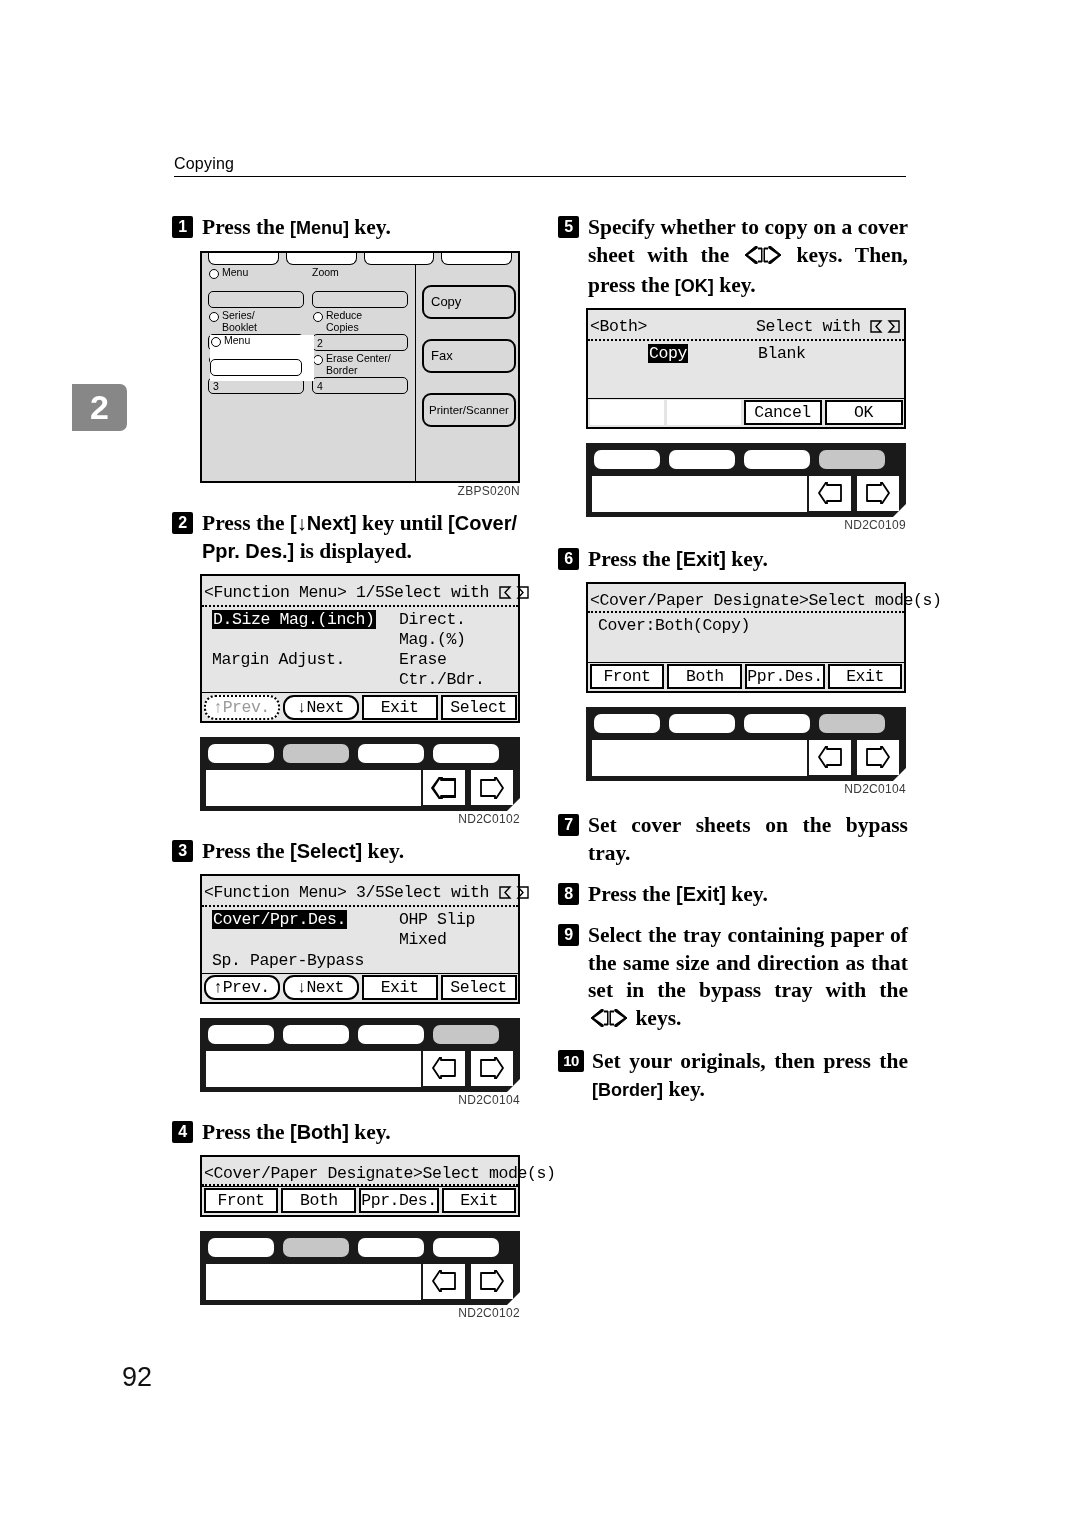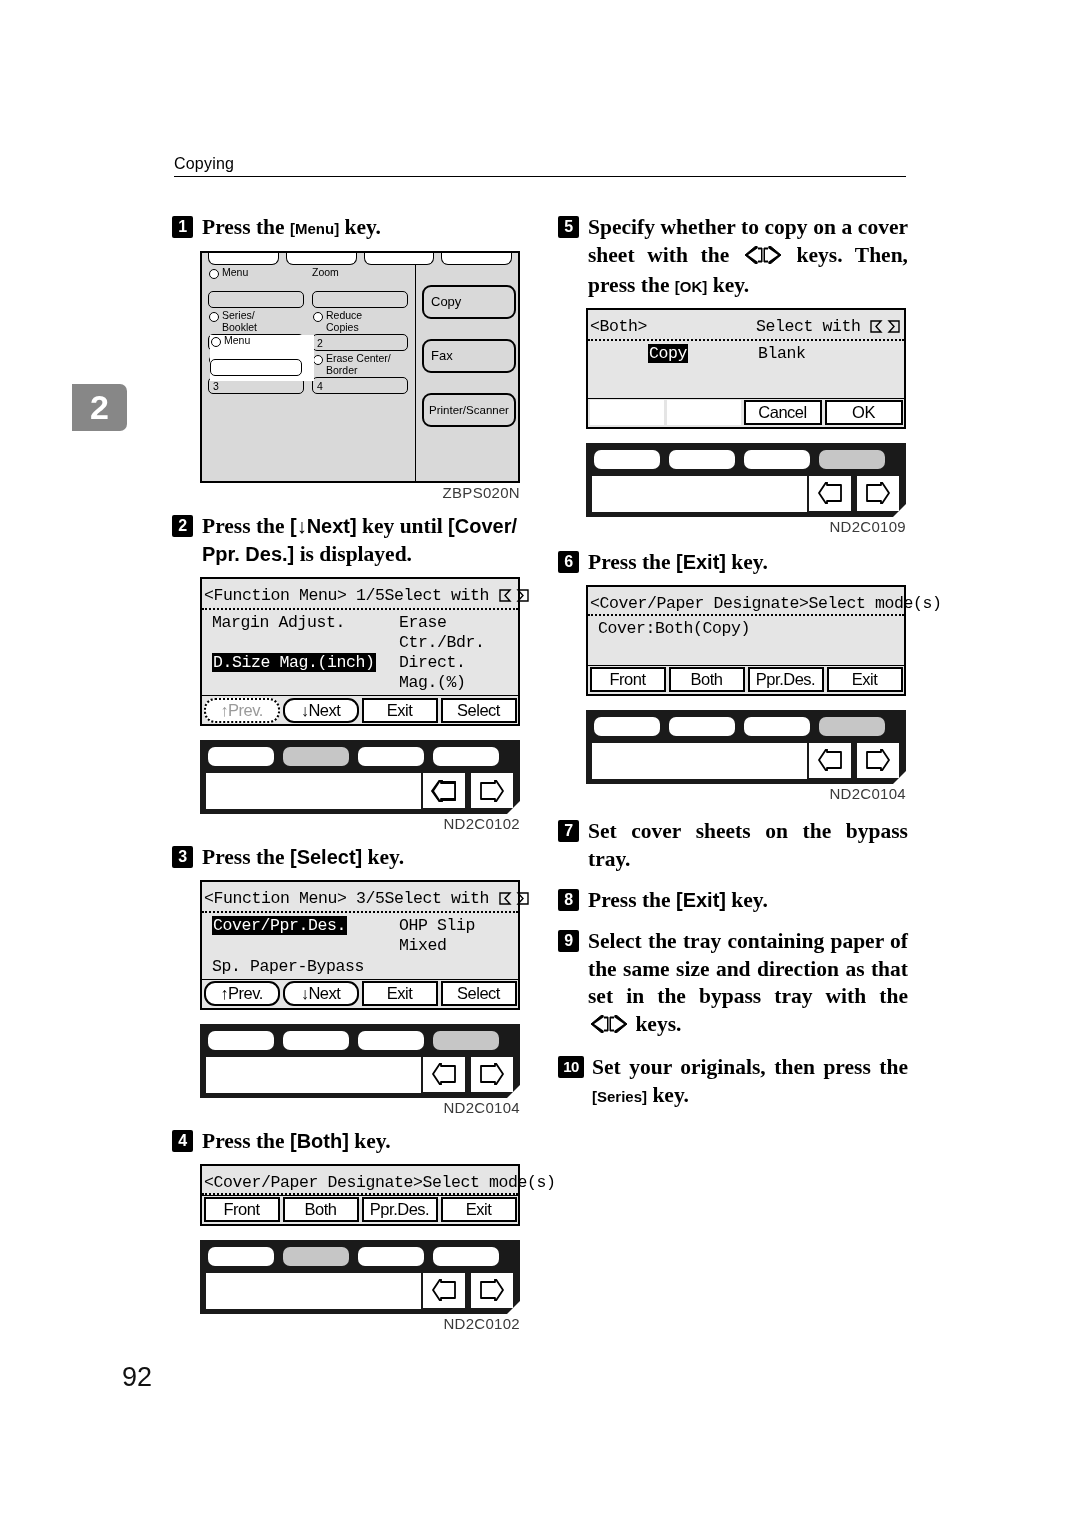--- a/index.html
+++ b/index.html
@@ -112,33 +112,33 @@
   .stepnum.wide { width: 26px; font-size: 15px; }
   
   .keyname {
     font-family: "Liberation Sans", sans-serif;
     font-weight: 700;
     font-size: 20px;
   }
   .hardkey {
     font-family: "Liberation Sans", sans-serif;
     font-weight: 700;
-    font-size: 15px;
+    font-size: 18px;
   }
   .arrowpair {
     display: inline-block;
     white-space: nowrap;
     vertical-align: -2px;
   }
 
   
   .fig { position: relative; }
   .figcode {
     font-family: "Liberation Sans", sans-serif;
-    font-size: 15px;
+    font-size: 12px;
     color: #3a3a3a;
     letter-spacing: .3px;
     text-align: right;
     margin-top: 1px;
   }
 
   
   .lcd {
     border: 2.2px solid #000;
     background: #e5e5e5;
@@ -179,21 +179,21 @@
     border-top: 1.6px solid #000;
     height: 28px;
   }
   .sk {
     flex: 1;
     border: 2.2px solid #000;
     margin: 1.5px 1.5px;
     display: flex;
     align-items: center;
     justify-content: center;
-    font-family: Liberation Sans, sans-serif;
+    font-family: Liberation Mono, monospace;
     font-size: 16.5px;
     letter-spacing: -0.5px;
     box-sizing: border-box;
     background: #fff;
   }
   .sk.rounded { border-radius: 11px; }
   .sk.dim {
     color: #9a9a9a;
     border-style: dotted;
     border-width: 2px;
@@ -468,26 +468,26 @@
               <span class="lcd-arrowglyphs">
                 <svg width="30" height="13" viewBox="0 0 30 13">
                     <path d="M11,1 H1 v11 h10 l-5,-5.5 z" fill="none" stroke="#000" stroke-width="1.4"></path>
                     <path d="M19,1 h10 v11 H19 l5,-5.5 z" fill="none" stroke="#000" stroke-width="1.4"></path>
                   </svg>
               </span>
             </span>
           </div>
           <div class="lcd-body">
             <div class="lcd-row">
+              <span class="lcd-col1"><span class="inv">D.Size Mag.(inch)</span></span>
+              <span class="lcd-col2">Direct. Mag.(%)</span>
+            </div>
+            <div class="lcd-row">
               <span class="lcd-col1">Margin Adjust.</span>
               <span class="lcd-col2">Erase Ctr./Bdr.</span>
-            </div>
-            <div class="lcd-row">
-              <span class="lcd-col1"><span class="inv">D.Size Mag.(inch)</span></span>
-              <span class="lcd-col2">Direct. Mag.(%)</span>
             </div>
           </div>
           <div class="lcd-softkeys">
             <div class="sk rounded dim">↑Prev.</div>
             <div class="sk rounded">↓Next</div>
             <div class="sk">Exit</div>
             <div class="sk">Select</div>
           </div>
         </div>
 
@@ -764,18 +764,18 @@
               <path d="M15,2 h5 v14 h-5 v3 L3,9 15,-1 z" fill="#000" stroke="#000" stroke-width="1"></path>
               <path d="M16,3.5 h3 v11 h-3 v1.5 L6,9 16,2 z" fill="#fff"></path>
               <path d="M27,2 h-5 v14 h5 v3 L39,9 27,-1 z" fill="#000" stroke="#000" stroke-width="1"></path>
               <path d="M26,3.5 h-3 v11 h3 v1.5 L36,9 26,2 z" fill="#fff"></path>
             </svg></span><span> keys.</span>
       </div>
     </div>
 
     <div class="step" style="margin-top:13px;">
       <div class="step-text justify" style="padding-left:34px;">
-        <span class="stepnum wide">10</span><span>Set your originals, then press the </span><span class="hardkey">[Series]</span><span> key.</span>
+        <span class="stepnum wide">10</span><span>Set your originals, then press the </span><span class="hardkey">[Border]</span><span> key.</span>
       </div>
     </div>
 
   </div>
 </div>
 
 </body></html>

